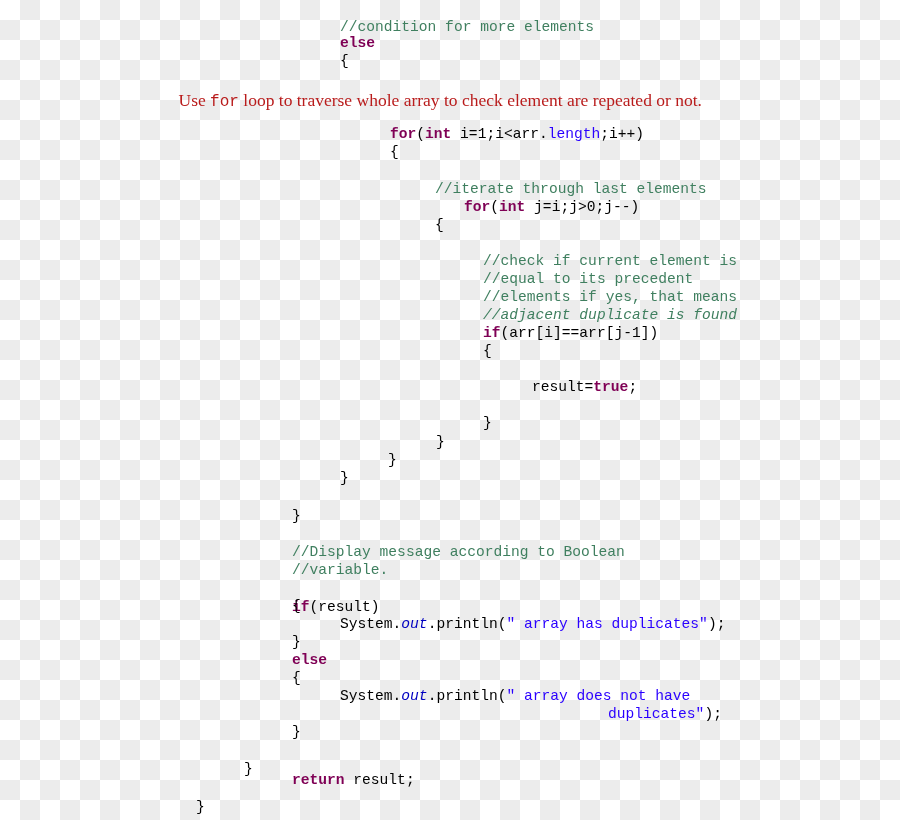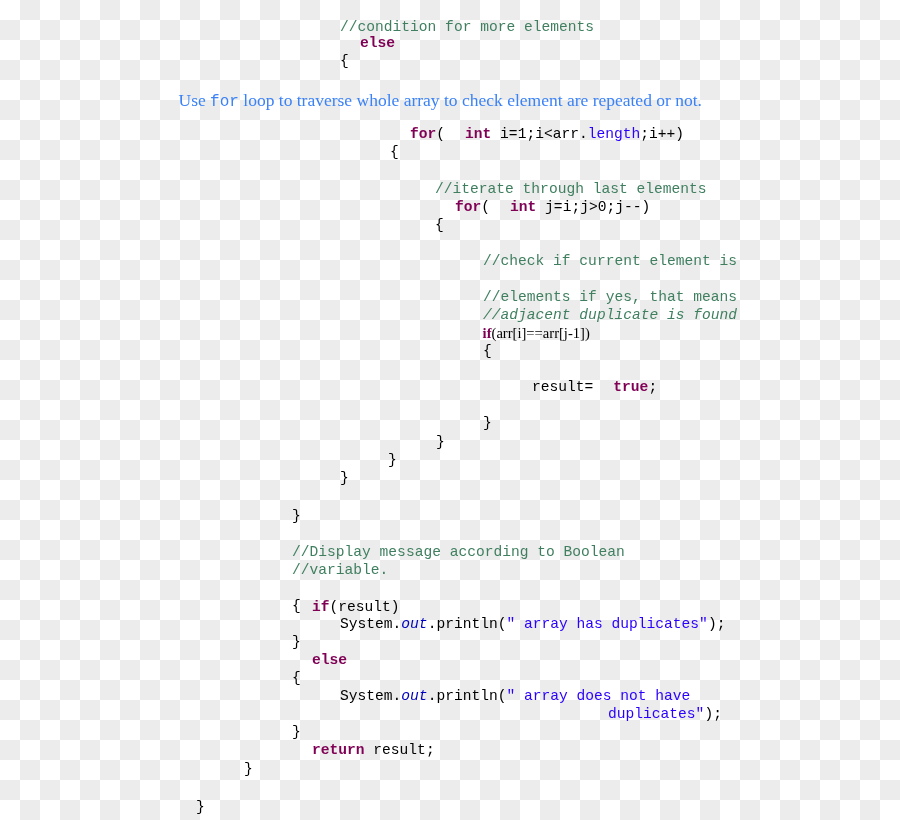--- a/index.html
+++ b/index.html
@@ -29,34 +29,34 @@
   .code-line {
     position: absolute;
     white-space: pre;
     font-family: "Liberation Mono", "DejaVu Sans Mono", monospace;
     font-size: 14.6px;
     line-height: 18px;
     letter-spacing: 0px;
     color: #000000;
   }
   .tok-cmt  { color: #3f7f5f; }
-  .tok-kw   { color: #7f0055; font-weight: bold; margin-left: 20px; }
+  .tok-kw   { color: #7f0055; font-weight: bold; }
   .tok-str  { color: #2a00ff; }
   .tok-fld  { color: #0000c0; font-style: italic; }
   .tok-blue { color: #2a00ff; }
   .tok-plain{ color: #000000; }
 
   
   .prose-line {
     position: absolute;
     white-space: pre;
     font-family: "Liberation Serif", "DejaVu Serif", serif;
     font-size: 17.5px;
     line-height: 20px;
-    color: #3b82f6;
+    color: #b91c1c;
   }
   .prose-line .mono {
     font-family: "Liberation Mono", "DejaVu Sans Mono", monospace;
     font-size: 16px;
   }
 </style>
 </head>
 <body>
 
 <div id="canvas">
@@ -82,42 +82,45 @@
   </div>
 
   <div class="code-line" style="left:355px; top:125px;">
     <span class="tok-plain">{</span>
   </div>
 
   <div class="code-line" style="left:400px; top:162px;">
     <span class="tok-cmt">//iterate through last elements</span>
   </div>
 
-  <div class="code-line" style="left:400px; top:180px;">
+  <div class="code-line" style="left:400px; top:180px;padding-left:29px;">
     <span class="tok-kw">for</span><span class="tok-plain">(</span><span class="tok-kw">int</span><span class="tok-plain"> j=i;j&gt;0;j--)</span>
   </div>
 
   <div class="code-line" style="left:400px; top:198px;">
     <span class="tok-plain">{</span>
   </div>
 
   <div class="code-line" style="left:448px; top:234px;">
     <span class="tok-cmt">//check if current element is</span>
   </div>
 
+  <div class="code-line" style="left:448px; top:252px;">
+    <span class="tok-cmt">//equal to its precedent</span>
+  </div>
 
   <div class="code-line" style="left:448px; top:270px;">
     <span class="tok-cmt">//elements if yes, that means</span>
   </div>
 
   <div class="code-line" style="left:448px; top:288px;font-style:italic;">
     <span class="tok-cmt">//adjacent duplicate is found</span>
   </div>
 
-  <div class="code-line" style="left:448px; top:306px;font-family:Liberation Serif, serif;">
+  <div class="code-line" style="left:448px; top:306px;">
     <span class="tok-kw">if</span><span class="tok-plain">(arr[i]==arr[j-1])</span>
   </div>
 
   <div class="code-line" style="left:448px; top:324px;">
     <span class="tok-plain">{</span>
   </div>
 
   <div class="code-line" style="left:497px; top:360px;">
     <span class="tok-plain">result=</span><span class="tok-kw">true</span><span class="tok-plain">;</span>
   </div>
@@ -180,21 +183,21 @@
   </div>
 
   <div class="code-line" style="left:573px; top:687px;">
     <span class="tok-str">duplicates"</span><span class="tok-plain">);</span>
   </div>
 
   <div class="code-line" style="left:257px; top:705px;">
     <span class="tok-plain">}</span>
   </div>
 
-  <div class="code-line" style="left:257px; top:723px;">
+  <div class="code-line" style="left:257px; top:753px;">
     <span class="tok-kw">return</span><span class="tok-plain"> result;</span>
   </div>
 
   <div class="code-line" style="left:209px; top:742px;">
     <span class="tok-plain">}</span>
   </div>
 
   <div class="code-line" style="left:161px; top:780px;">
     <span class="tok-plain">}</span>
   </div>

